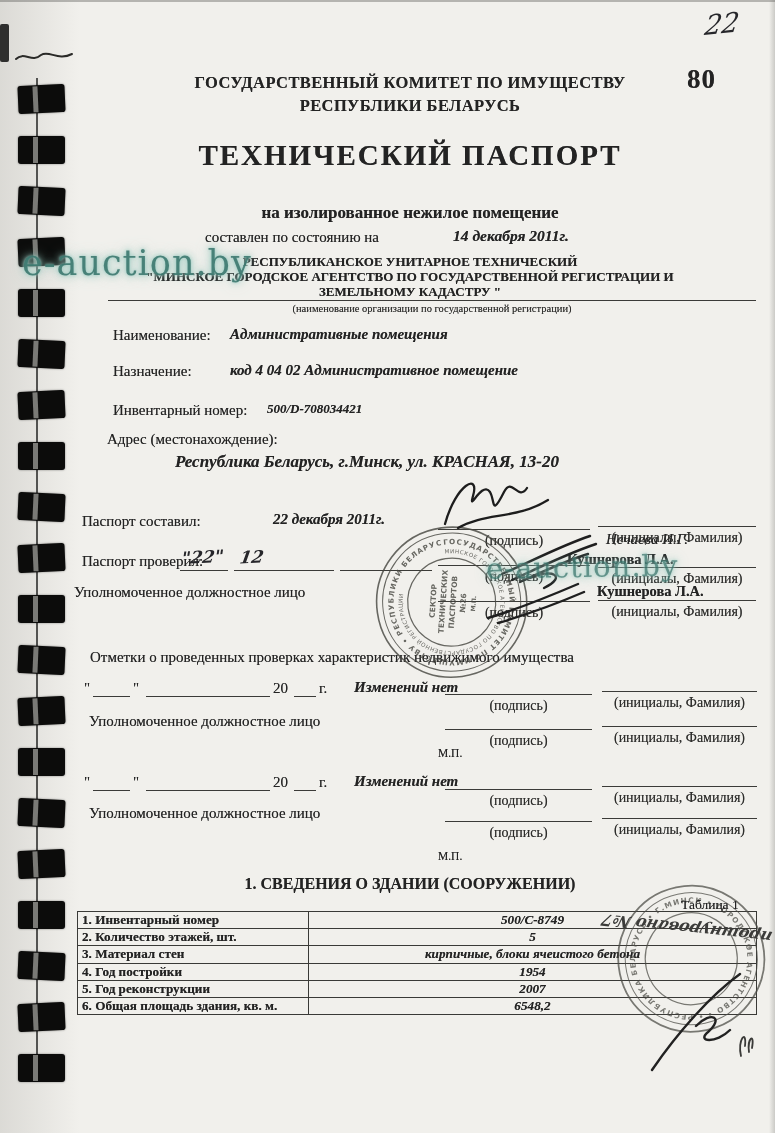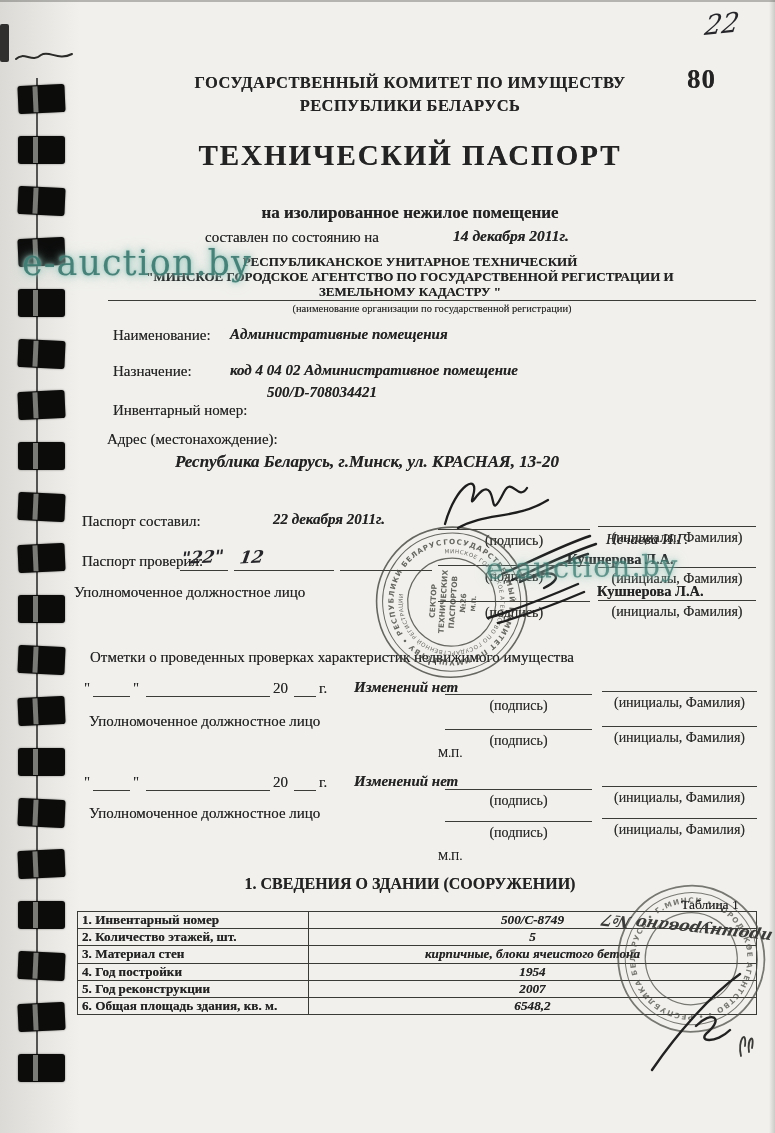--- a/index.html
+++ b/index.html
@@ -94,21 +94,21 @@
   <div class="abs line" style="left:108px;top:300px;width:648px;"></div>
   <div class="abs ink cap" style="left:108px;top:303px;width:648px;text-align:center;font-size:10.5px;">(наименование организации по государственной регистрации)</div>
 
   <div class="abs ink" style="left:113px;top:327px;font-size:15px;">Наименование:</div>
   <div class="abs ink b i" style="left:230px;top:326px;font-size:15px;">Административные помещения</div>
 
   <div class="abs ink" style="left:113px;top:363px;font-size:15px;">Назначение:</div>
   <div class="abs ink b i" style="left:230px;top:362px;font-size:15px;">код 4 04 02 Административное помещение</div>
 
   <div class="abs ink" style="left:113px;top:402px;font-size:15px;">Инвентарный номер:</div>
-  <div class="abs ink b i" style="left:267px;top:384px;font-size:15px;">500/D-708034421</div>
+  <div class="abs ink b i" style="left:267px;top:401px;font-size:13px;">500/D-708034421</div>
 
   <div class="abs ink" style="left:107px;top:431px;font-size:15px;">Адрес (местонахождение):</div>
   <div class="abs ink b i" style="left:175px;top:452px;font-size:17px;">Республика Беларусь, г.Минск, ул. КРАСНАЯ, 13-20</div>
 
   <div class="abs ink" style="left:82px;top:513px;font-size:15px;">Паспорт составил:</div>
   <div class="abs ink b i" style="left:273px;top:511px;font-size:15px;">22 декабря 2011г.</div>
   <div class="abs line" style="left:438px;top:529px;width:152px;"></div>
   <div class="abs ink cap c" style="left:438px;top:533px;width:152px;">(подпись)</div>
   <div class="abs ink i" style="left:606px;top:508px;font-size:15px;margin-top:23px;">Нечаева И.Г.</div>
   <div class="abs line" style="left:598px;top:526px;width:158px;"></div>

